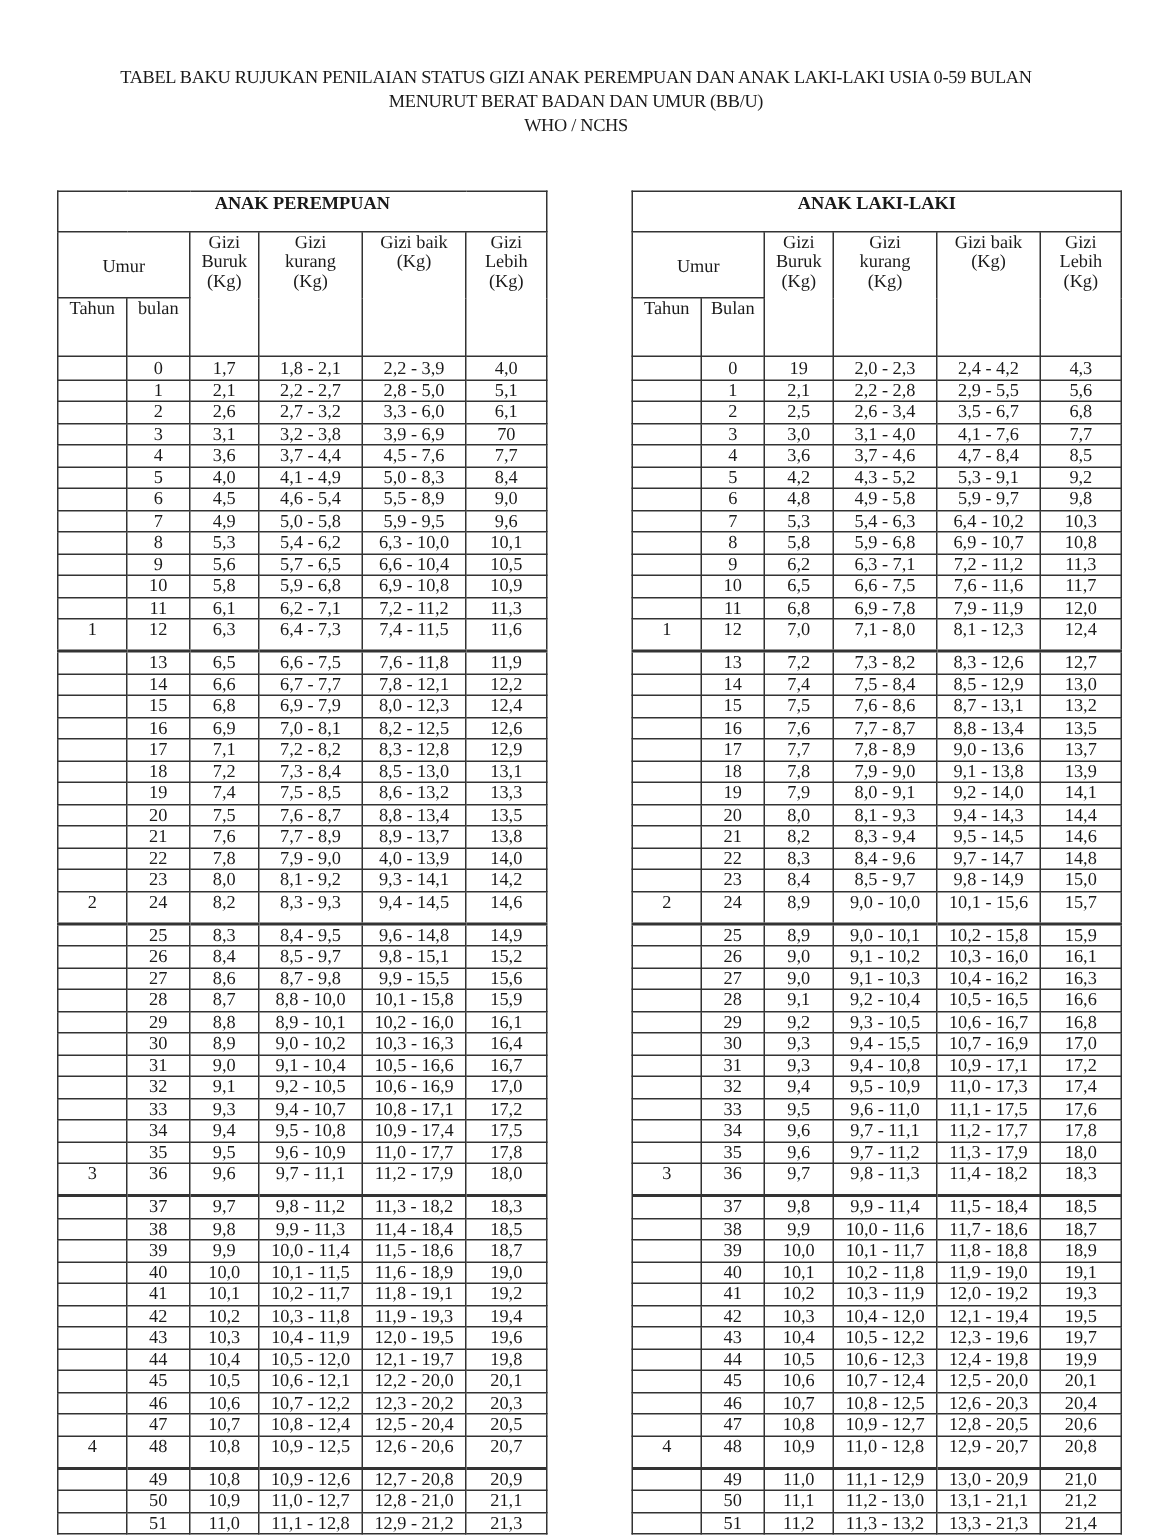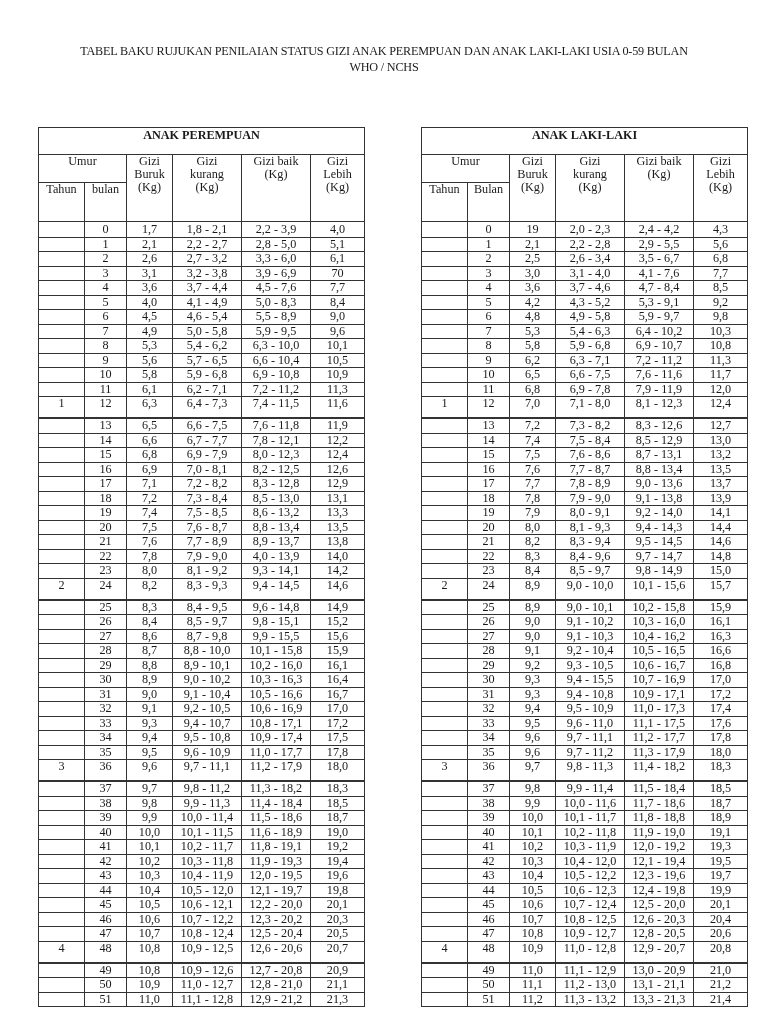--- a/index.html
+++ b/index.html
@@ -9,30 +9,31 @@
            font-weight:normal; font-size:12.2px; line-height:16px; letter-spacing:-0.2px; }
   .tbl { position:absolute; top:127px; border-collapse:collapse; table-layout:fixed;
          font-size:12.2px;border-radius:20px; }
   .tbl td, .tbl th { border:1px solid #333; padding:0; text-align:center; vertical-align:top;
                      line-height:13px; font-weight:normal; }
   #tbl-p { left:38px; width:326px; }
   #tbl-l { left:421px; width:326px; }
   .tbl .sex-head { font-weight:bold; height:25px; vertical-align:top; padding-top:1px; }
   .tbl .h1 td { height:27px; }
   .tbl .h2 td { height:38px; }
-  .tbl .h-umur { height:27px; padding-top:0;font-family:Liberation Serif, serif; }
+  .tbl .h-umur { height:27px; padding-top:16px;font-family:Liberation Serif, serif; }
   .tbl tbody td { height:13.5px; line-height:13.5px; }
   .tbl tbody tr.year td { height:20px; vertical-align:top; border-bottom:2px solid #333; }
   .tbl tbody tr.first td { padding-top:1px; }
 </style>
 </head>
 <body>
 
 <div class="title">
   <div>TABEL BAKU RUJUKAN PENILAIAN STATUS GIZI ANAK PEREMPUAN DAN ANAK LAKI-LAKI USIA 0-59 BULAN</div>
+  <div>MENURUT BERAT BADAN DAN UMUR (BB/U)</div>
   <div>WHO / NCHS</div>
 </div>
 
 <table class="tbl" id="tbl-p">
   <colgroup>
     <col style="width:46px">
       <col style="width:42px">
       <col style="width:46px">
     <col style="width:69px">
       <col style="width:69px">

